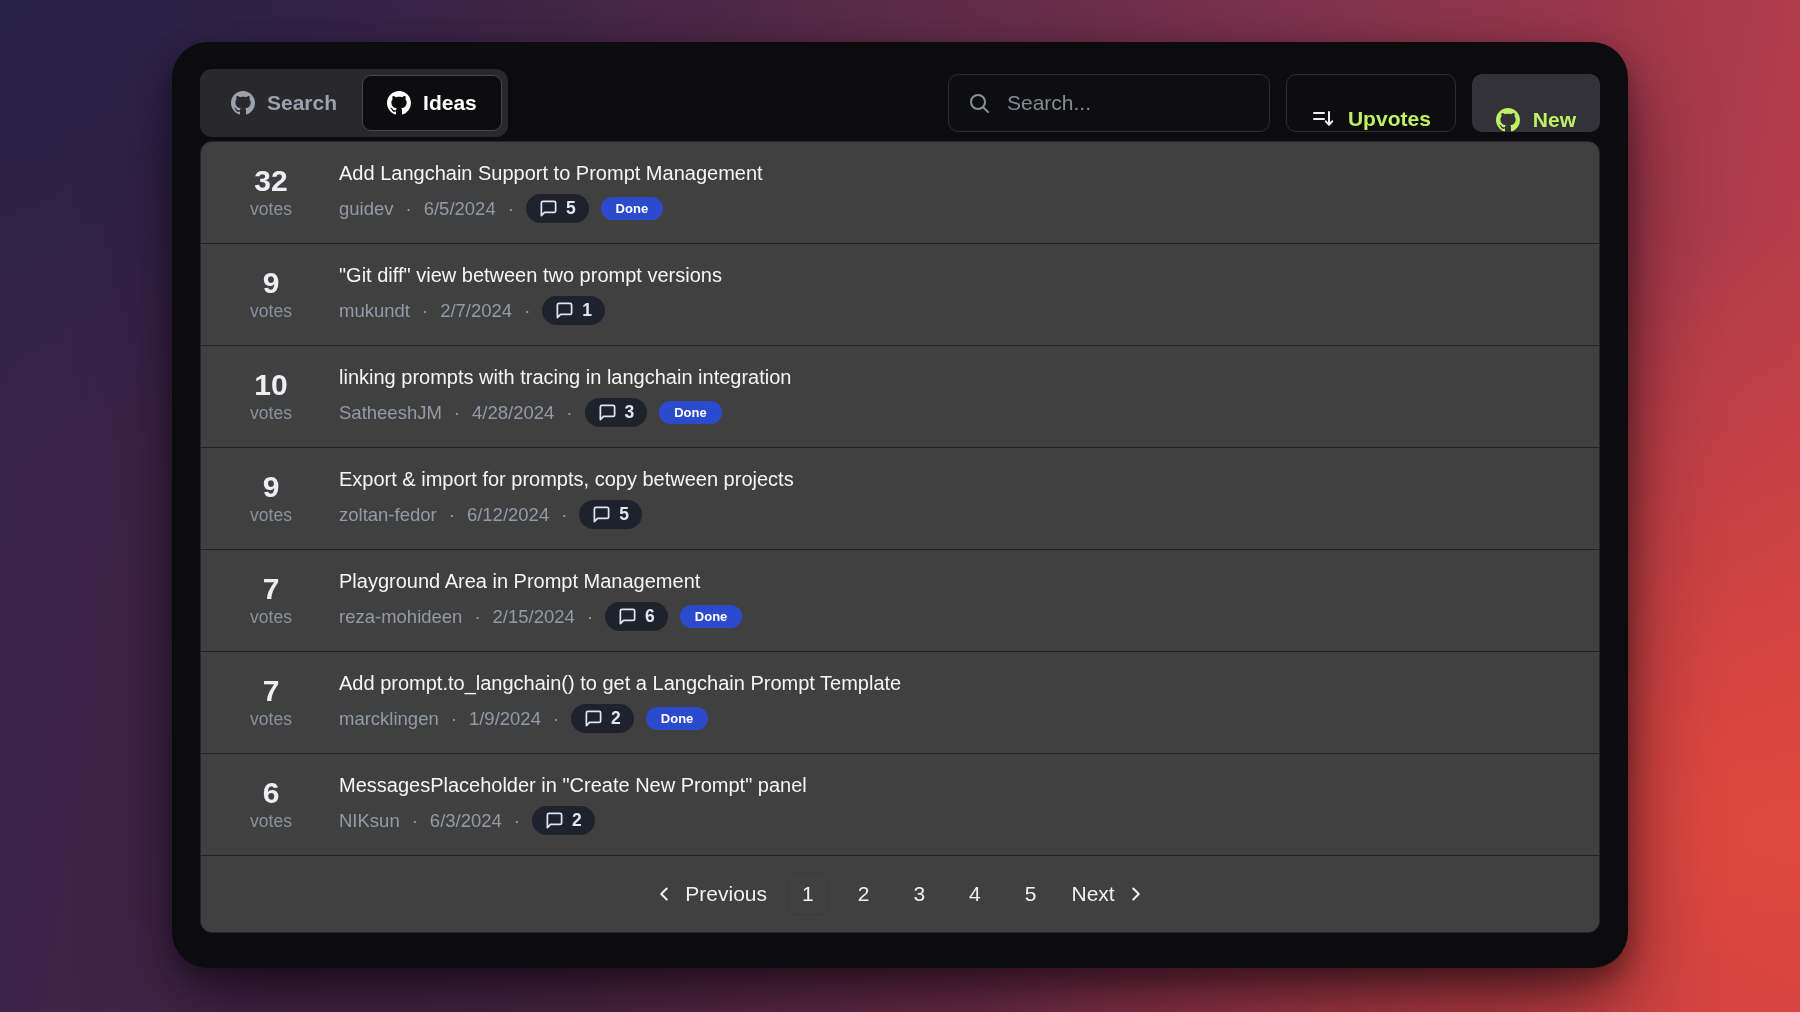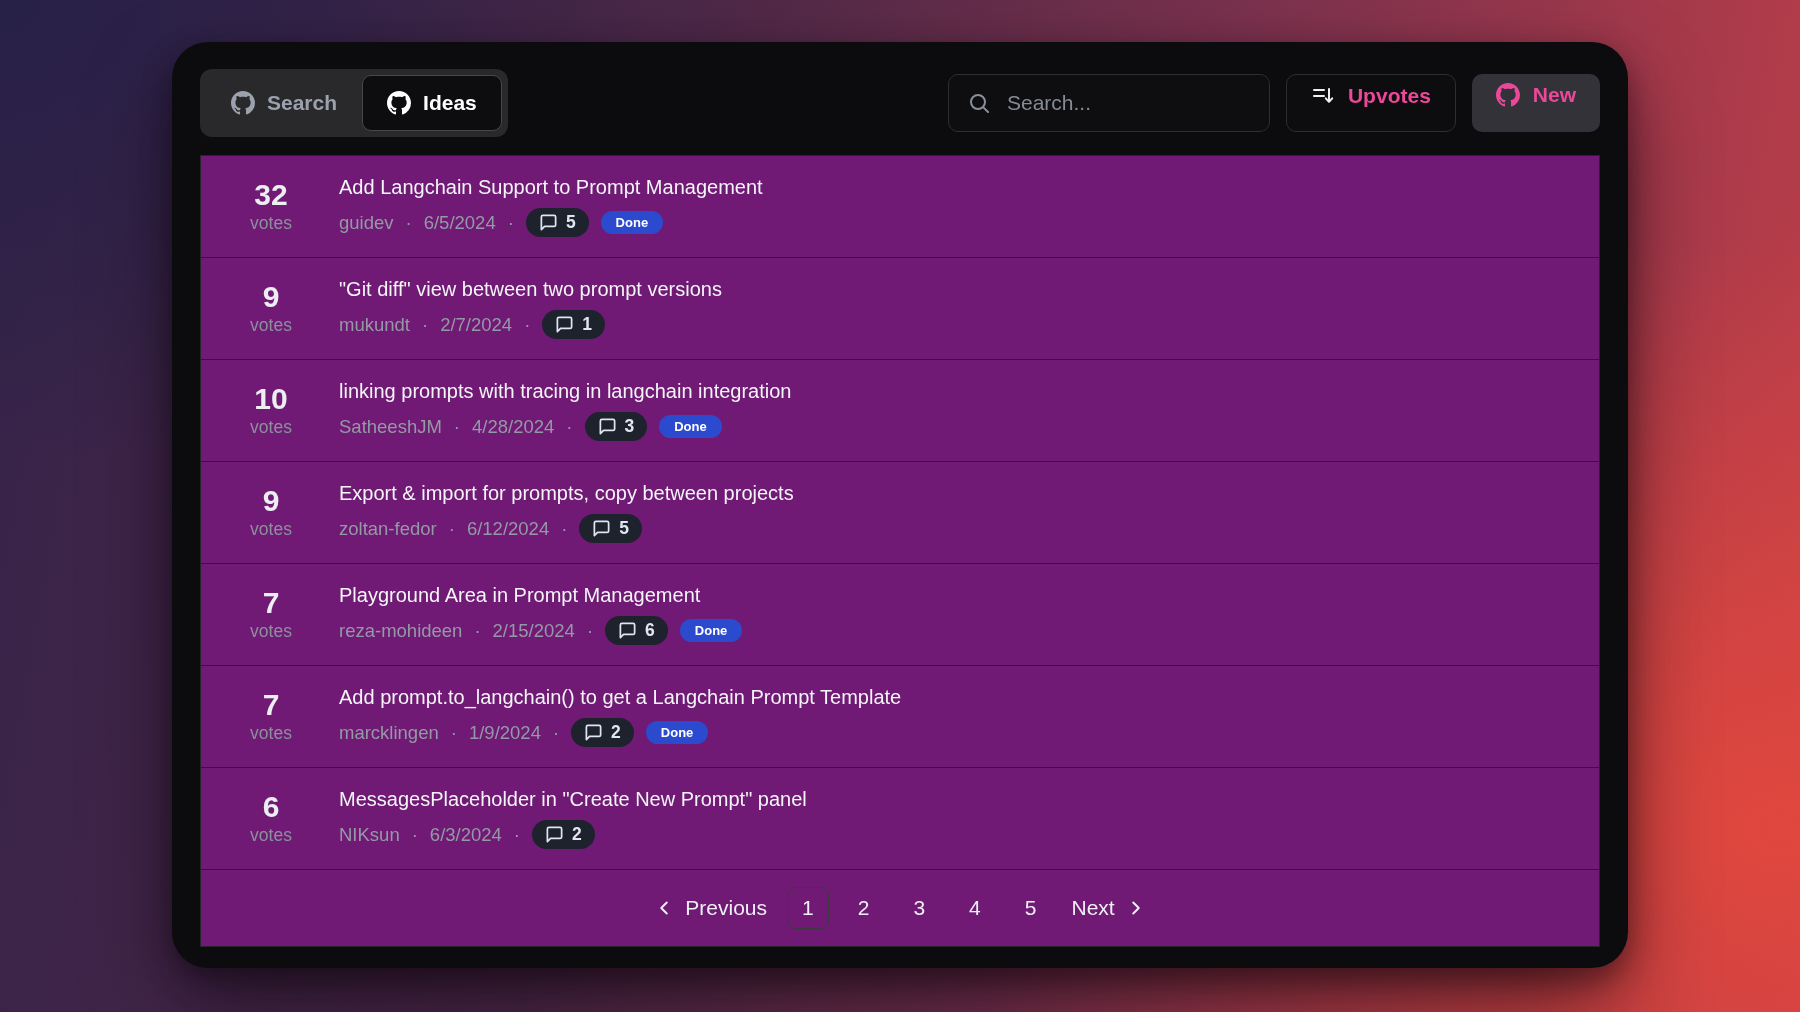--- a/index.html
+++ b/index.html
@@ -20,27 +20,27 @@
   .tabgroup{background:#29292c;border-radius:12px;padding:6px;display:flex;height:68px;box-sizing:border-box;}
   .tab{display:flex;align-items:center;gap:12px;padding:0 24px;border-radius:9px;
        font-size:21px;font-weight:600;color:#9ba2ae;cursor:pointer;border:1px solid transparent;}
   .tab.active{background:#0d0d0f;border:1px solid #46464d;color:#ffffff;}
   .controls{display:flex;gap:16px;align-items:center;}
   .search{width:322px;height:58px;box-sizing:border-box;border:1px solid #2d2d32;border-radius:10px;
           background:#0e0e10;display:flex;align-items:center;gap:14px;padding:0 18px;}
   .search input{flex:1;background:transparent;border:none;outline:none;color:#cfd3da;
           font-size:21px;font-family:inherit;}
   .search input::placeholder{color:#858b96;}
-  .btn{display:flex;align-items:flex-start;gap:13px;height:58px;box-sizing:border-box;border-radius:10px;
-       font-size:21px;color:#ec4899;font-weight:600;padding:9px 24px;cursor:pointer;}
+  .btn{display:flex;align-items:flex-end;gap:13px;height:58px;box-sizing:border-box;border-radius:10px;
+       font-size:21px;color:#bef264;font-weight:600;padding:0 24px;cursor:pointer;}
   .btn-upvotes{border:1px solid #2d2d32;background:#0d0d0f;}
   .btn-new{background:#323238;}
   .icon{display:inline-flex;flex:none;}
   .muted-icon{color:#9ba2ae;}
-  .list{margin-top:18px;border:1px solid #26262a;border-radius:0;background:#701a75;overflow:hidden;}
+  .list{margin-top:4px;border:1px solid #26262a;border-radius:12px;background:#404040;overflow:hidden;}
   .row{display:flex;align-items:center;padding:0 24px;border-bottom:1px solid #222226;
        height:102px;box-sizing:border-box;cursor:pointer;}
   .votes{width:92px;flex:none;text-align:center;}
   .votes .num{font-size:30px;font-weight:700;color:#eceef1;line-height:1.05;}
   .votes .lbl{font-size:17.5px;color:#8b919c;margin-top:3px;}
   .content{margin-left:22px;min-width:0;}
   .title{font-size:20px;color:#f4f5f7;font-weight:500;}
   .meta{margin-top:9px;display:flex;align-items:center;gap:12px;font-size:18.5px;color:#949aa5;}
   .pill-comments{background:#1d222c;border-radius:999px;padding:4px 13px;display:inline-flex;
        align-items:center;gap:8px;color:#dfe5f1;font-size:17.5px;font-weight:600;}

